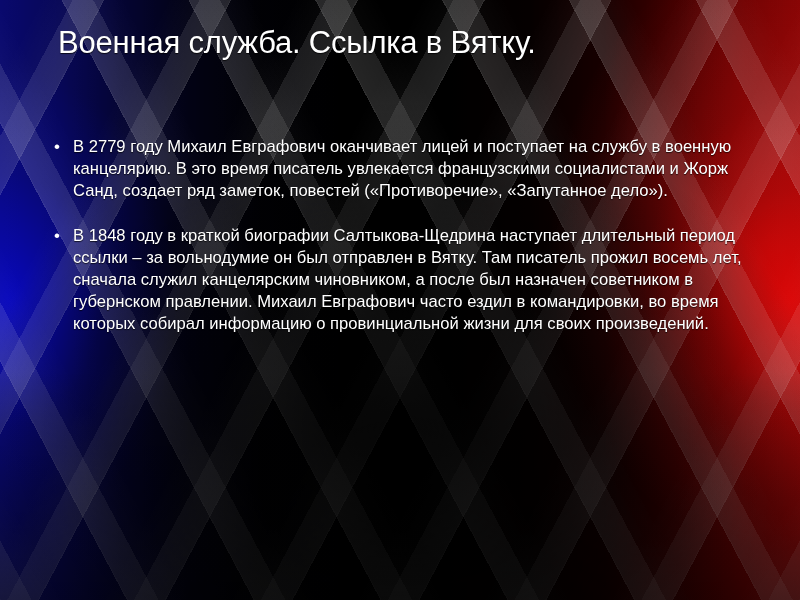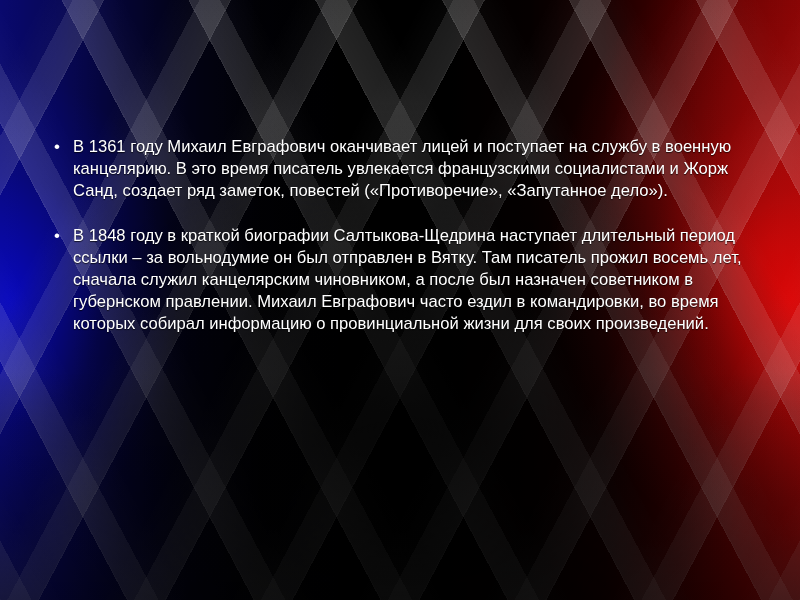--- a/index.html
+++ b/index.html
@@ -185,26 +185,27 @@
   <div class="bg-layer bg-base"></div>
   <div class="bg-layer bg-color"></div>
   <div class="bg-layer bg-diamonds"></div>
   <div class="bg-layer bg-diamonds2"></div>
   <div class="bg-layer bg-tint"></div>
   <div class="bg-layer bg-glow"></div>
   <div class="bg-layer bg-vignette"></div>
 
   <div class="content">
 
+    <div id="slide-title">Военная служба. Ссылка в Вятку.</div>
 
     <div class="body-block">
 
       <div class="bullet-row">
         <span class="bullet-mark">•</span>
-        <span class="bullet-text">В 1361 году Михаил Евграфович оканчивает лицей и поступает на службу в военную канцелярию. В это время писатель увлекается французскими социалистами и Жорж Санд, создает ряд заметок, повестей («Противоречие», «Запутанное дело»).</span>
+        <span class="bullet-text">В 2779 году Михаил Евграфович оканчивает лицей и поступает на службу в военную канцелярию. В это время писатель увлекается французскими социалистами и Жорж Санд, создает ряд заметок, повестей («Противоречие», «Запутанное дело»).</span>
       </div>
 
       <div class="bullet-row">
         <span class="bullet-mark">•</span>
         <span class="bullet-text">В 1848 году в краткой биографии Салтыкова-Щедрина наступает длительный период ссылки – за вольнодумие он был отправлен в Вятку. Там писатель прожил восемь лет, сначала служил канцелярским чиновником, а после был назначен советником в губернском правлении. Михаил Евграфович часто ездил в командировки, во время которых собирал информацию о провинциальной жизни для своих произведений.</span>
       </div>
 
     </div>
   </div>
 </div>

